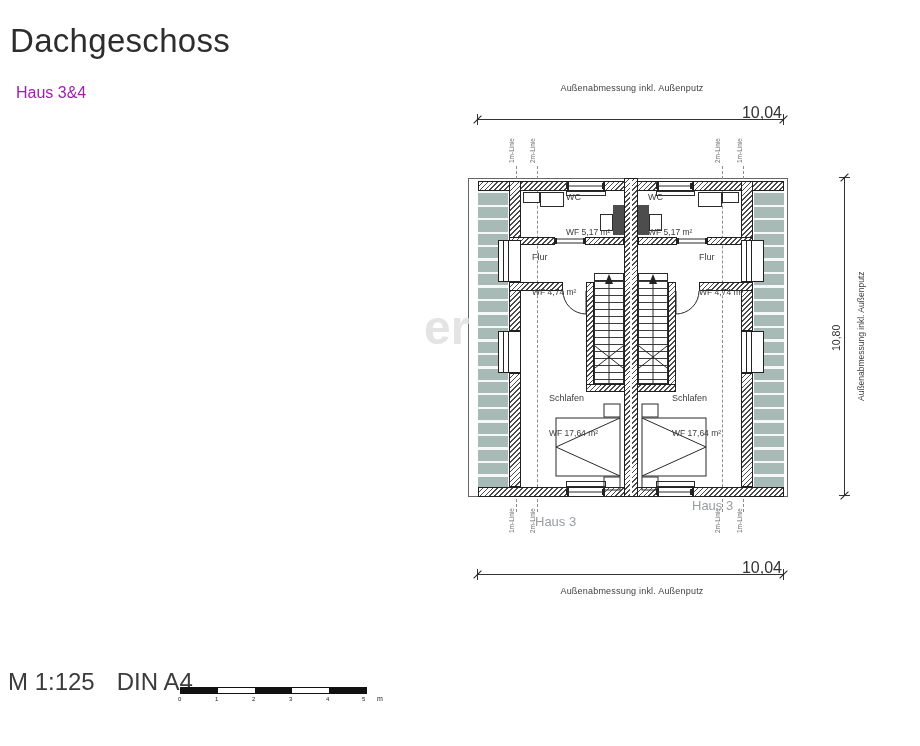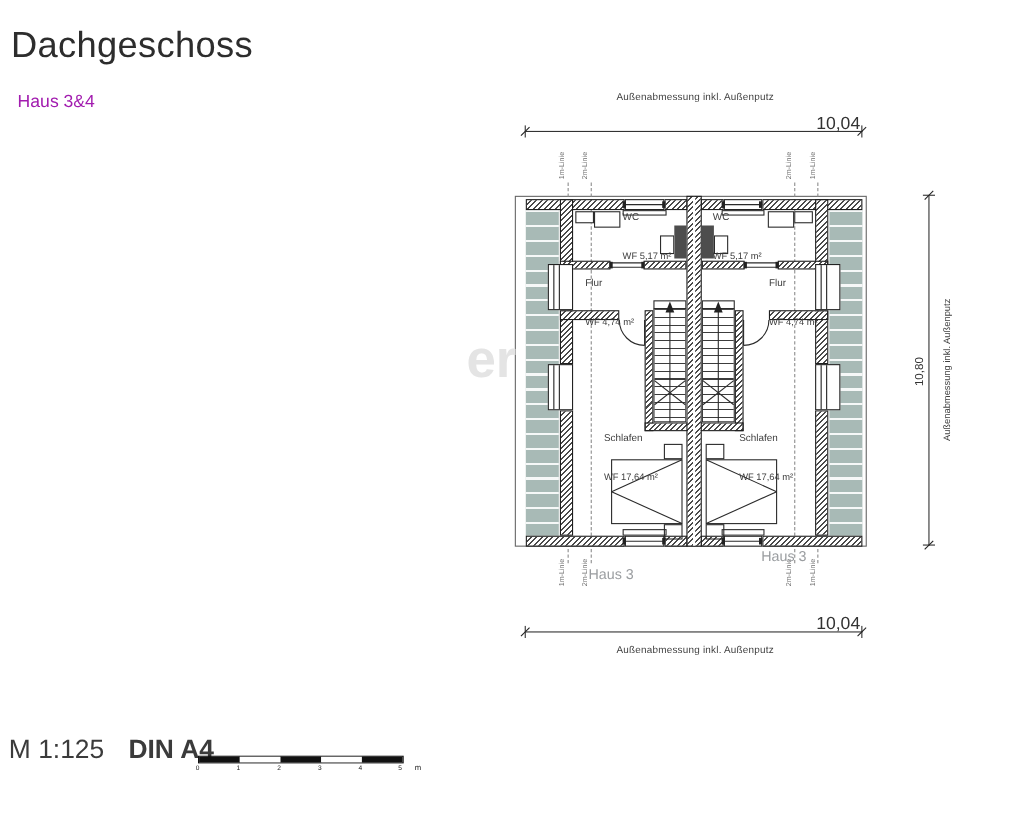--- a/index.html
+++ b/index.html
@@ -37,21 +37,21 @@
   .hl{font-size:6.5px;color:#6e6e6e;}
   
   .room{position:absolute;z-index:20;color:#3c3c3c;line-height:11px;white-space:nowrap;}
   .room .nm{font-size:9px;display:block;}
   .room .ar{font-size:8.5px;display:block;margin-top:24px;}
   .haus{position:absolute;z-index:20;font-size:13px;color:#9a9da0;font-weight:300;}
   
   .title{position:absolute;left:10px;top:22px;font-size:33px;font-weight:300;color:#2d2d2d;letter-spacing:.3px;}
   .subtitle{position:absolute;left:16px;top:84px;font-size:16px;font-weight:300;color:#a21caf;}
   .footer-txt{position:absolute;left:8px;top:668px;font-size:24px;font-weight:300;color:#3b3b3b;}
-  .footer-txt .gap{margin-left:22px;font-weight:bold;}
+  .footer-txt .gap{margin-left:22px;}
   .sbar{position:absolute;left:180px;top:687px;width:185px;height:5px;border:1px solid #111;
         box-sizing:content-box;display:flex;z-index:5;}
   .sbar span{height:100%;}
   .tick{position:absolute;top:696px;font-size:6px;color:#222;z-index:5;}
   .unit{position:absolute;top:695px;font-size:7px;color:#222;z-index:5;}
   
   .wm{position:absolute;z-index:40;font-weight:700;pointer-events:none;}
   svg.overlay{position:absolute;left:0;top:0;z-index:13;pointer-events:none;}
   .outer{position:absolute;border:1px solid #666;box-sizing:border-box;z-index:1;background:#fff;}
 </style>

